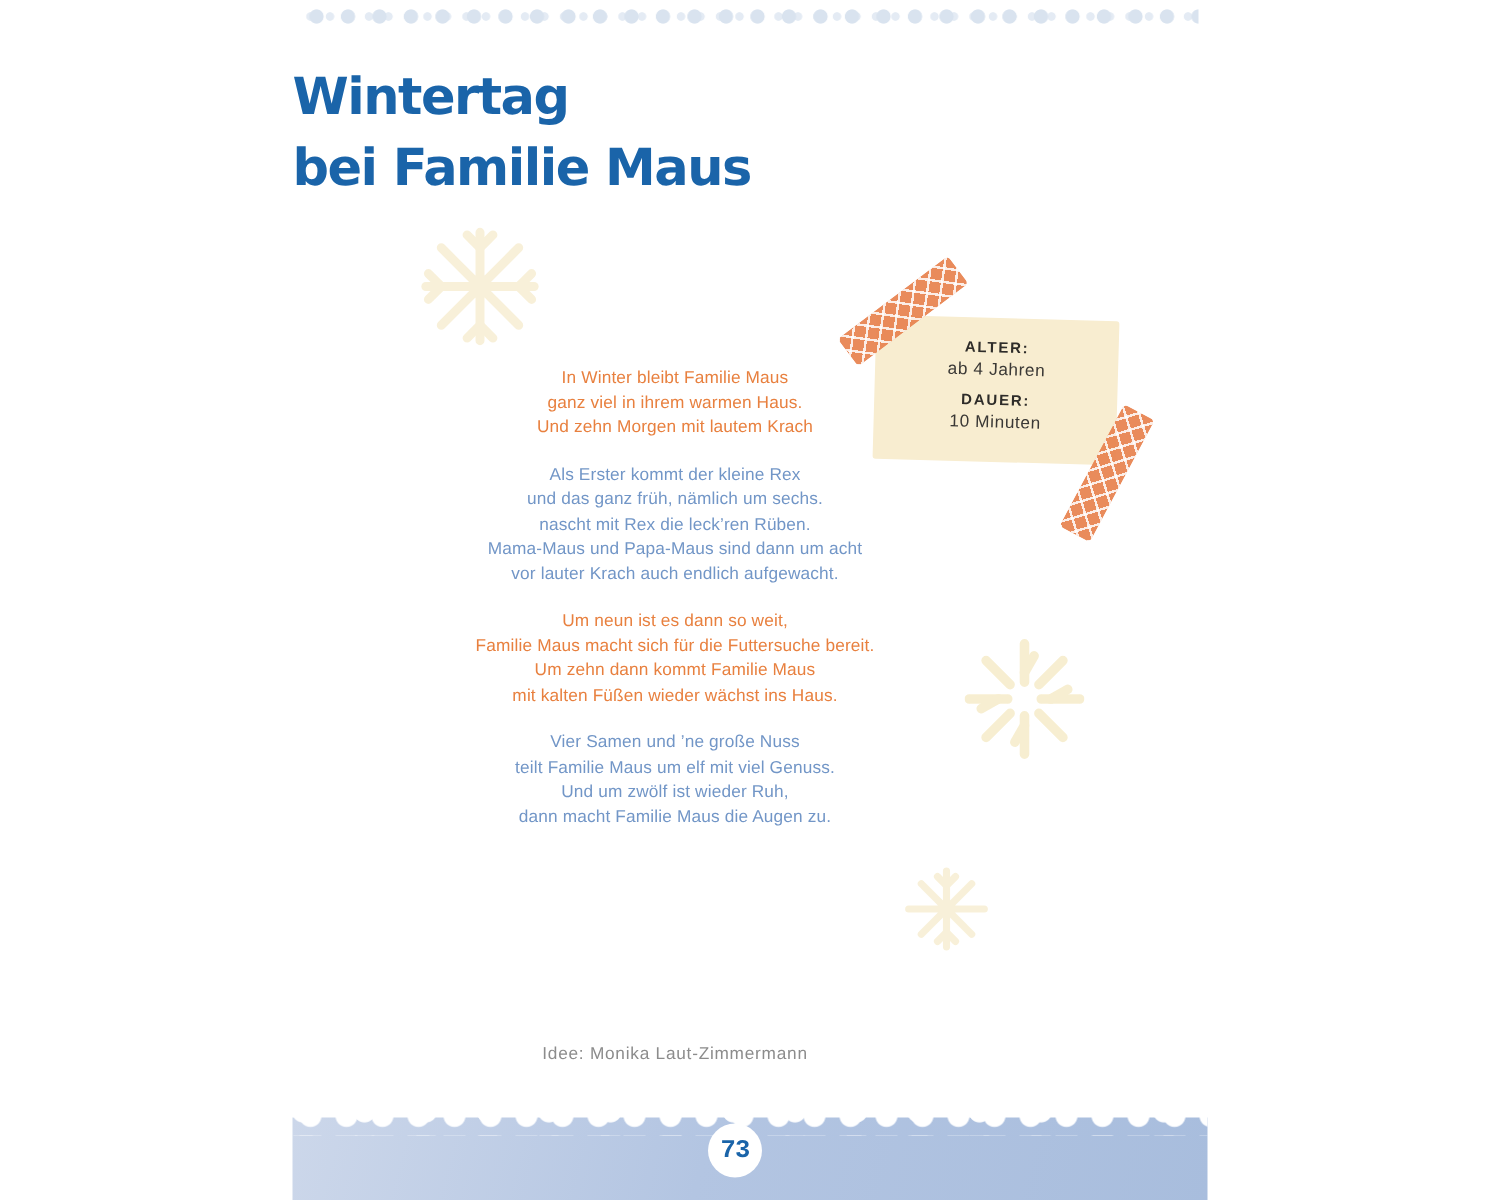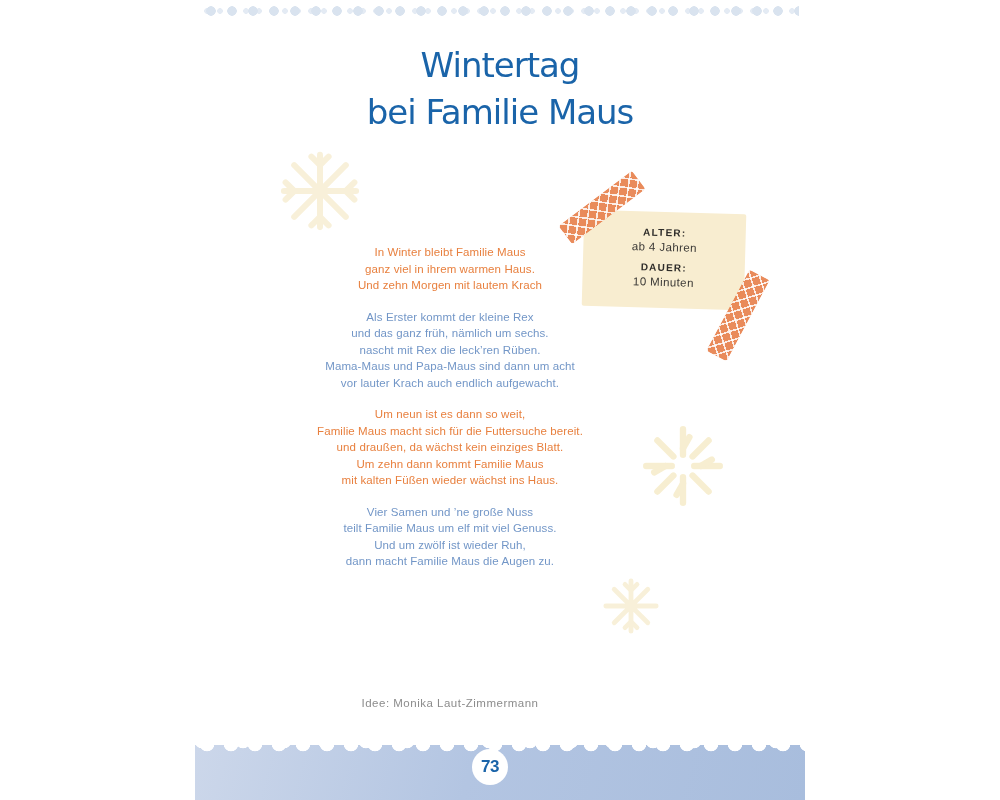--- a/index.html
+++ b/index.html
@@ -9,23 +9,23 @@
 
   
   .dot-border{position:absolute;left:6px;right:6px;top:4px;height:14px;
     background-image:
       radial-gradient(circle at 10px 7px, var(--dot-blue,#d9e3ef) 4.5px, rgba(0,0,0,0) 5px),
       radial-gradient(circle at 6px 7px, #e4ebf4 2.6px, rgba(0,0,0,0) 3.1px);
     background-size:21px 14px, 13px 14px;
     background-repeat:repeat-x;}
 
   
-  .title{position:absolute;left:0;width:100%;top:42px;text-align:center;
+  .title{position:absolute;left:0;width:100%;top:42px;
     color:var(--title-blue,#1a64a9);
-    font-family:"DejaVu Sans",sans-serif;font-weight:normal;
+    font-family:"DejaVu Sans",sans-serif;font-weight:bold;
     font-size:34px;line-height:47px;letter-spacing:-1px;}
   .subtitle{position:absolute;left:0;width:100%;top:146px;text-align:center;
     color:var(--poem-orange,#e8803f);font-weight:bold;font-size:13px;letter-spacing:.4px;}
 
   
   .flake{position:absolute;opacity:.95;}
 
   
   .info-card{position:absolute;left:388px;top:212px;width:162px;height:96px;
     background:var(--card-bg,#f8edd0);border-radius:2px;transform:rotate(1.6deg);
@@ -58,21 +58,21 @@
   .footer::before{content:"";position:absolute;left:0;right:0;top:-1px;height:13px;
     background-image:
       radial-gradient(circle at 12px 0px, #ffffff 7px, rgba(255,255,255,0) 7.6px),
       radial-gradient(circle at 7px -3px, #ffffff 7px, rgba(255,255,255,0) 7.6px);
     background-size:24px 13px, 41px 13px;
     background-repeat:repeat-x;}
   .page-number-badge{position:absolute;left:277px;top:4px;width:36px;height:36px;
     background:#ffffff;border-radius:50%;
     display:flex;align-items:center;justify-content:center;}
   .page-number{color:var(--title-blue,#1a64a9);font-weight:bold;font-size:17px;
-    font-family:Liberation Sans, sans-serif;letter-spacing:-.5px;}
+    font-family:Liberation Mono, monospace;letter-spacing:-.5px;}
 </style>
 </head>
 <body>
 
 <div class="page">
 
   <div class="dot-border"></div>
 
   <div class="title">
     <span class="poem-line">Wintertag</span>
@@ -118,21 +118,20 @@
       <p class="stanza blue">
         <span class="poem-line">Als Erster kommt der kleine Rex</span>
         <span class="poem-line">und das ganz früh, nämlich um sechs.</span>
         <span class="poem-line">nascht mit Rex die leck’ren Rüben.</span>
         <span class="poem-line">Mama-Maus und Papa-Maus sind dann um acht</span>
         <span class="poem-line">vor lauter Krach auch endlich aufgewacht.</span>
       </p>
       <p class="stanza orange">
         <span class="poem-line">Um neun ist es dann so weit,</span>
         <span class="poem-line">Familie Maus macht sich für die Futtersuche bereit.</span>
-        <span class="poem-line">und draußen, da wächst kein einziges Blatt.</span>
         <span class="poem-line">Um zehn dann kommt Familie Maus</span>
         <span class="poem-line">mit kalten Füßen wieder wächst ins Haus.</span>
       </p>
       <p class="stanza blue">
         <span class="poem-line">Vier Samen und ’ne große Nuss</span>
         <span class="poem-line">teilt Familie Maus um elf mit viel Genuss.</span>
         <span class="poem-line">Und um zwölf ist wieder Ruh,</span>
         <span class="poem-line">dann macht Familie Maus die Augen zu.</span>
       </p>
     </div>

